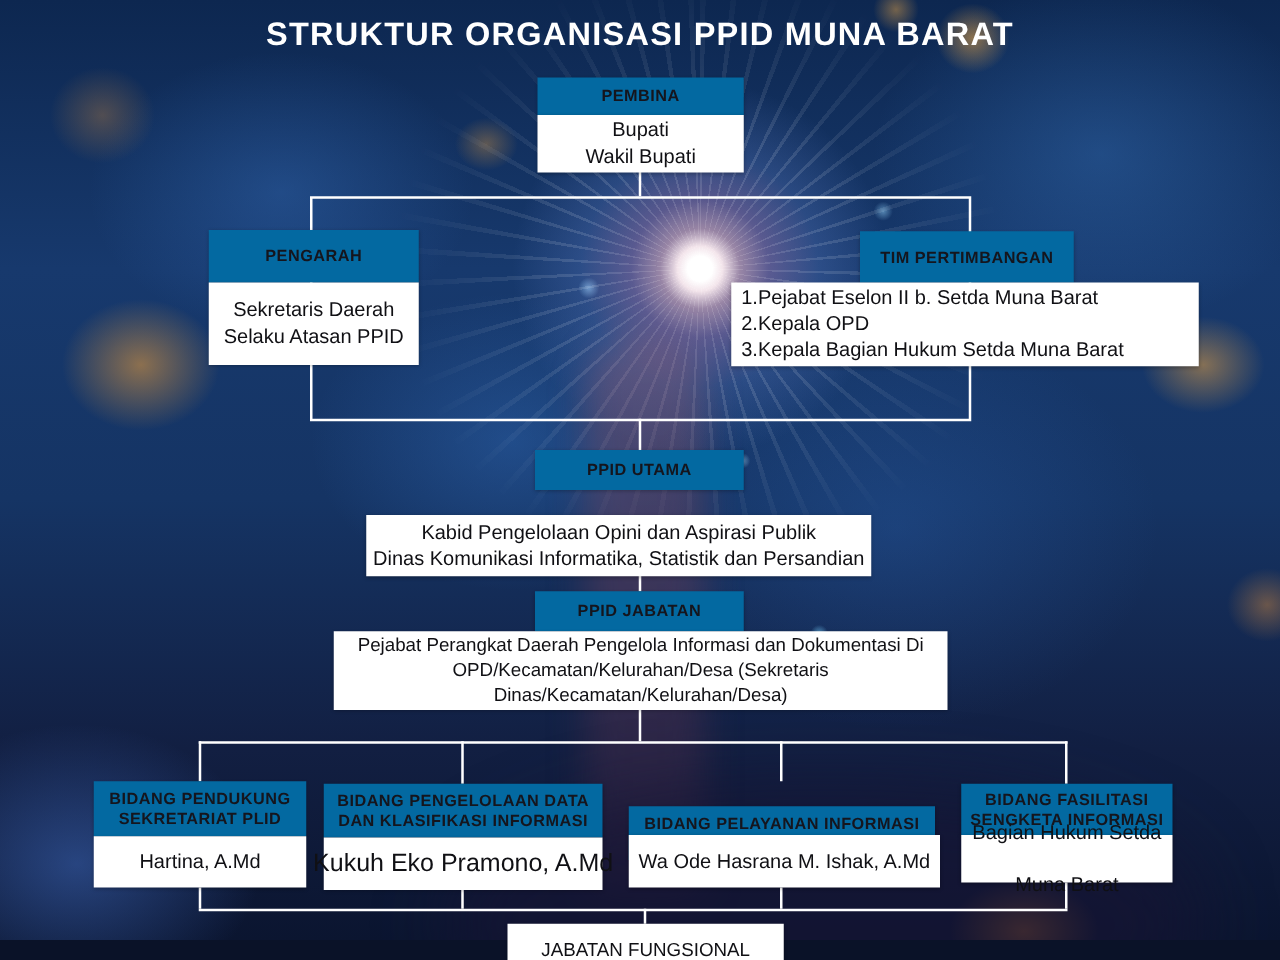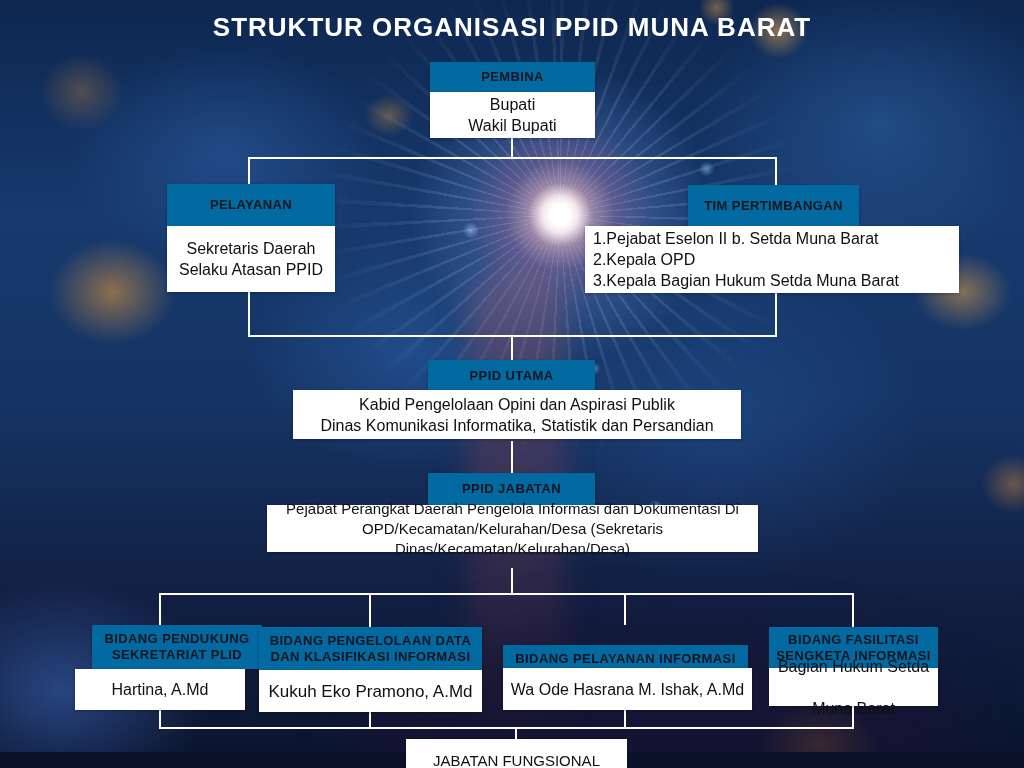--- a/index.html
+++ b/index.html
@@ -101,64 +101,64 @@
 
   <div class="hdr" style="left:430px;top:62px;width:165px;height:30px;">
     <span>PEMBINA</span>
   </div>
   <div class="bdy" style="left:430px;top:92px;width:165px;height:46px;">
     <div class="bl">Bupati</div>
     <div class="bl">Wakil Bupati</div>
   </div>
 
   <div class="hdr" style="left:167px;top:184px;width:168px;height:42px;">
-    <span>PELAYANAN</span>
+    <span>PENGARAH</span>
   </div>
   <div class="bdy" style="left:167px;top:226px;width:168px;height:66px;">
     <div class="bl">Sekretaris Daerah</div>
     <div class="bl">Selaku Atasan PPID</div>
   </div>
 
   <div class="hdr" style="left:688px;top:185px;width:171px;height:41px;">
     <span>TIM PERTIMBANGAN</span>
   </div>
   <div class="bdy leftlist" style="left:585px;top:226px;width:374px;height:67px;">
     <div class="bl">1.Pejabat Eselon II b. Setda Muna Barat</div>
     <div class="bl">2.Kepala OPD</div>
     <div class="bl">3.Kepala Bagian Hukum Setda Muna Barat</div>
   </div>
 
   <div class="hdr" style="left:428px;top:360px;width:167px;height:32px;">
     <span>PPID UTAMA</span>
   </div>
-  <div class="bdy" style="left:293px;top:390px;width:448px;height:49px;">
+  <div class="bdy" style="left:293px;top:412px;width:404px;height:49px;">
     <div class="bl">Kabid Pengelolaan Opini dan  Aspirasi Publik</div>
     <div class="bl">Dinas Komunikasi Informatika, Statistik dan Persandian</div>
   </div>
 
   <div class="hdr" style="left:428px;top:473px;width:167px;height:32px;">
     <span>PPID JABATAN</span>
   </div>
-  <div class="bdy" style="left:267px;top:505px;width:491px;height:47px;font-size:15px;line-height:20px;justify-content:center;">
+  <div class="bdy" style="left:267px;top:505px;width:491px;height:63px;font-size:15px;line-height:20px;justify-content:center;">
     <div class="bl">Pejabat Perangkat Daerah Pengelola Informasi dan Dokumentasi Di</div>
     <div class="bl">OPD/Kecamatan/Kelurahan/Desa (Sekretaris</div>
     <div class="bl">Dinas/Kecamatan/Kelurahan/Desa)</div>
   </div>
 
-  <div class="hdr" style="left:75px;top:625px;width:170px;height:44px;padding:0 6px;box-sizing:border-box;margin-left:17px;">
+  <div class="hdr" style="left:75px;top:625px;width:170px;height:44px;padding:0 6px;box-sizing:border-box;">
     <span>BIDANG PENDUKUNG SEKRETARIAT PLID</span>
   </div>
   <div class="bdy" style="left:75px;top:669px;width:170px;height:41px;">
     <div class="bl">Hartina, A.Md</div>
   </div>
 
   <div class="hdr" style="left:259px;top:627px;width:223px;height:43px;padding:0 8px;box-sizing:border-box;">
     <span>BIDANG PENGELOLAAN DATA DAN KLASIFIKASI INFORMASI</span>
   </div>
-  <div class="bdy" style="left:259px;top:670px;width:223px;height:42px;font-size:17px;">
+  <div class="bdy" style="left:259px;top:670px;width:223px;height:42px;font-size:20px;">
     <div class="bl">Kukuh Eko Pramono, A.Md</div>
   </div>
 
   <div class="hdr" style="left:503px;top:625px;width:245px;height:43px;padding:0 8px;box-sizing:border-box;margin-top:20px;">
     <span>BIDANG PELAYANAN INFORMASI DAN DOKUMENTASI</span>
   </div>
   <div class="bdy" style="left:503px;top:668px;width:249px;height:42px;">
     <div class="bl">Wa Ode Hasrana M. Ishak, A.Md</div>
   </div>
 

